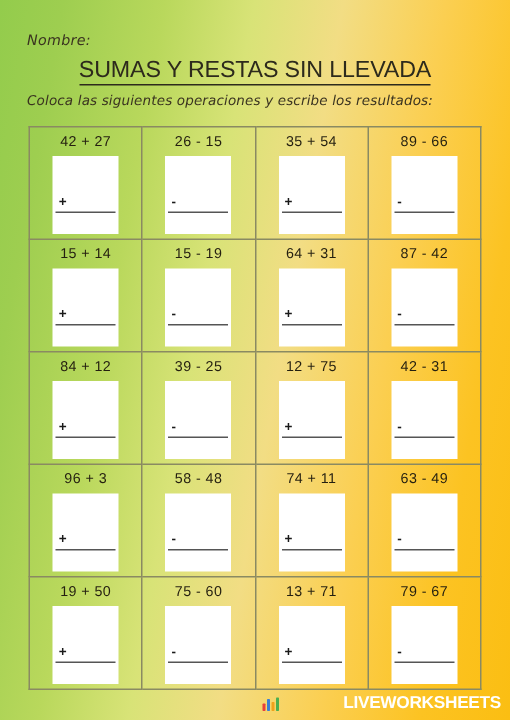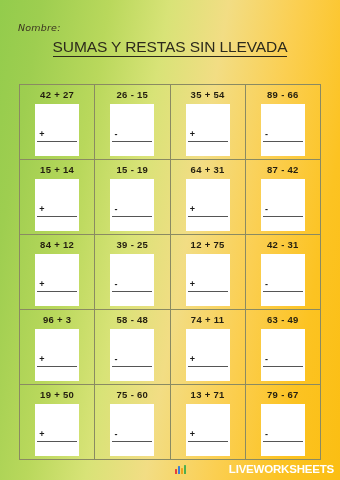--- a/index.html
+++ b/index.html
@@ -83,21 +83,21 @@
     position: relative;
   }
   .cell-inner {
     position: relative;
     height: 74px;
   }
   .prob-label {
     text-align: center;
     font-family: "Liberation Sans", sans-serif;
     font-size: 9.5px;
-    font-weight: bold;
+    font-weight: normal;
     color: #241f10;
     padding-top: 4px;
     letter-spacing: .3px;
   }
   .work-box {
     position: absolute;
     left: 50%;
     transform: translateX(-50%);
     top: 19px;
     width: 44px;
@@ -161,20 +161,21 @@
 <body>
 
 <div id="sheet">
 
   <div class="name-line">Nombre:</div>
 
   <div class="title">
     <span>SUMAS Y RESTAS SIN LLEVADA</span>
   </div>
 
+  <div class="instructions">Coloca las siguientes operaciones y escribe los resultados:</div>
 
   <table id="grid">
     <tbody>
         <tr>
           <td>
             <div class="cell-inner">
               <div class="prob-label">42 + 27</div>
               <div class="work-box">
                 <span class="op-sign">+</span>
                 <span class="rule"></span>

